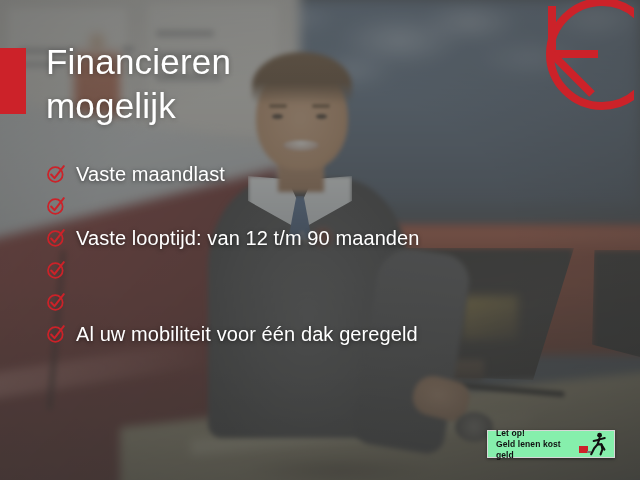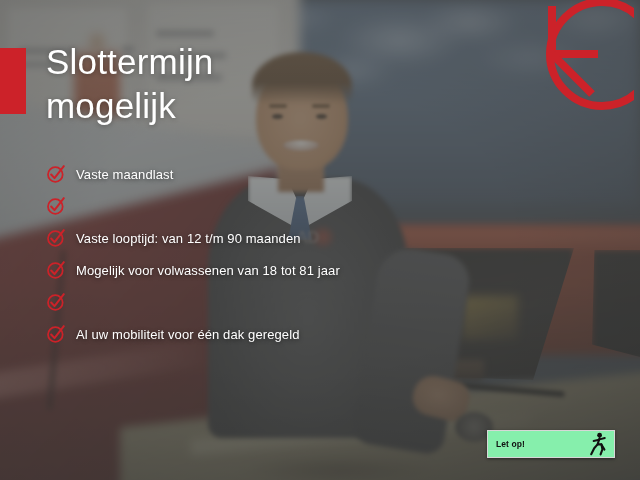--- a/index.html
+++ b/index.html
@@ -290,21 +290,21 @@
     height: 32px;
   }
   .bullet-icon {
     flex: 0 0 auto;
     width: 20px; height: 20px;
     margin-right: 10px;
     display: block;
   }
   .bullet-label {
     color: #ffffff;
-    font-size: 13px;
+    font-size: 20px;
     font-weight: 400;
     letter-spacing: 0.1px;
     white-space: nowrap;
     text-shadow: 0 1px 4px rgba(0,0,0,0.55);
   }
 
   .arc-mark {
     position: absolute;
     right: 6px; top: -4px;
     width: 94px; height: 132px;
@@ -405,21 +405,21 @@
     <div class="bg-man-mouth"></div>
     <div class="bg-man-logo-dot"></div>
     <div class="bg-man-logo">AD</div>
 
     <div class="bg-vignette"></div>
     <div class="overlay-mute"></div>
   </div>
 
   <div class="red-block"></div>
 
-  <div class="headline">Slottermijn
+  <div class="headline">Financieren
 mogelijk</div>
 
   <div class="bullets">
 
     <div class="bullet">
       <svg class="bullet-icon" viewBox="0 0 24 24">
         <circle cx="11.2" cy="12.6" r="8.8" fill="none" stroke="#cc2229" stroke-width="2.1"></circle>
         <path d="M6.2 12.6 L10.2 16.9 L21.4 2.6" fill="none" stroke="#cc2229" stroke-width="2.4" stroke-linecap="round" stroke-linejoin="round"></path>
       </svg>
       <span class="bullet-label">Vaste maandlast</span>
@@ -440,21 +440,20 @@
         <path d="M6.2 12.6 L10.2 16.9 L21.4 2.6" fill="none" stroke="#cc2229" stroke-width="2.4" stroke-linecap="round" stroke-linejoin="round"></path>
       </svg>
       <span class="bullet-label">Vaste looptijd: van 12 t/m 90 maanden</span>
     </div>
 
     <div class="bullet">
       <svg class="bullet-icon" viewBox="0 0 24 24">
         <circle cx="11.2" cy="12.6" r="8.8" fill="none" stroke="#cc2229" stroke-width="2.1"></circle>
         <path d="M6.2 12.6 L10.2 16.9 L21.4 2.6" fill="none" stroke="#cc2229" stroke-width="2.4" stroke-linecap="round" stroke-linejoin="round"></path>
       </svg>
-      <span class="bullet-label">Mogelijk voor volwassenen van 18 tot 81 jaar</span>
     </div>
 
     <div class="bullet">
       <svg class="bullet-icon" viewBox="0 0 24 24">
         <circle cx="11.2" cy="12.6" r="8.8" fill="none" stroke="#cc2229" stroke-width="2.1"></circle>
         <path d="M6.2 12.6 L10.2 16.9 L21.4 2.6" fill="none" stroke="#cc2229" stroke-width="2.4" stroke-linecap="round" stroke-linejoin="round"></path>
       </svg>
     </div>
 
     <div class="bullet">
@@ -474,20 +473,24 @@
 
       <path d="M12 58 L12 10 M12 58 L58 58" fill="none" stroke="#cc2229" stroke-width="8" stroke-linecap="butt"></path>
 
       <path d="M12 58 L52 98" fill="none" stroke="#cc2229" stroke-width="8"></path>
     </svg>
   </div>
 
   <div class="warn-badge">
     <div class="warn-text">
       <div>Let op!</div>
+      <div class="warn-line2">
+        <span>Geld lenen kost geld</span>
+        <span class="warn-chip"></span>
+      </div>
     </div>
     <svg class="warn-figure" viewBox="0 0 20 24">
       <circle cx="11.6" cy="3.2" r="2.4" fill="#111111"></circle>
       <path d="M11.6 6 L9.6 12.4 L13.4 12.4 L16.4 17.6" fill="none" stroke="#111111" stroke-width="2.1" stroke-linecap="round" stroke-linejoin="round"></path>
       <path d="M9.6 12.4 L6.2 16.2 L3.2 22.2" fill="none" stroke="#111111" stroke-width="2.1" stroke-linecap="round" stroke-linejoin="round"></path>
       <path d="M13.4 12.4 L14.4 17.4 L12.6 22.4" fill="none" stroke="#111111" stroke-width="2.1" stroke-linecap="round" stroke-linejoin="round"></path>
       <path d="M11.0 7.8 L5.6 9.0" fill="none" stroke="#111111" stroke-width="1.9" stroke-linecap="round"></path>
       <path d="M11.6 7.4 L16.8 6.0" fill="none" stroke="#111111" stroke-width="1.9" stroke-linecap="round"></path>
     </svg>
   </div>

